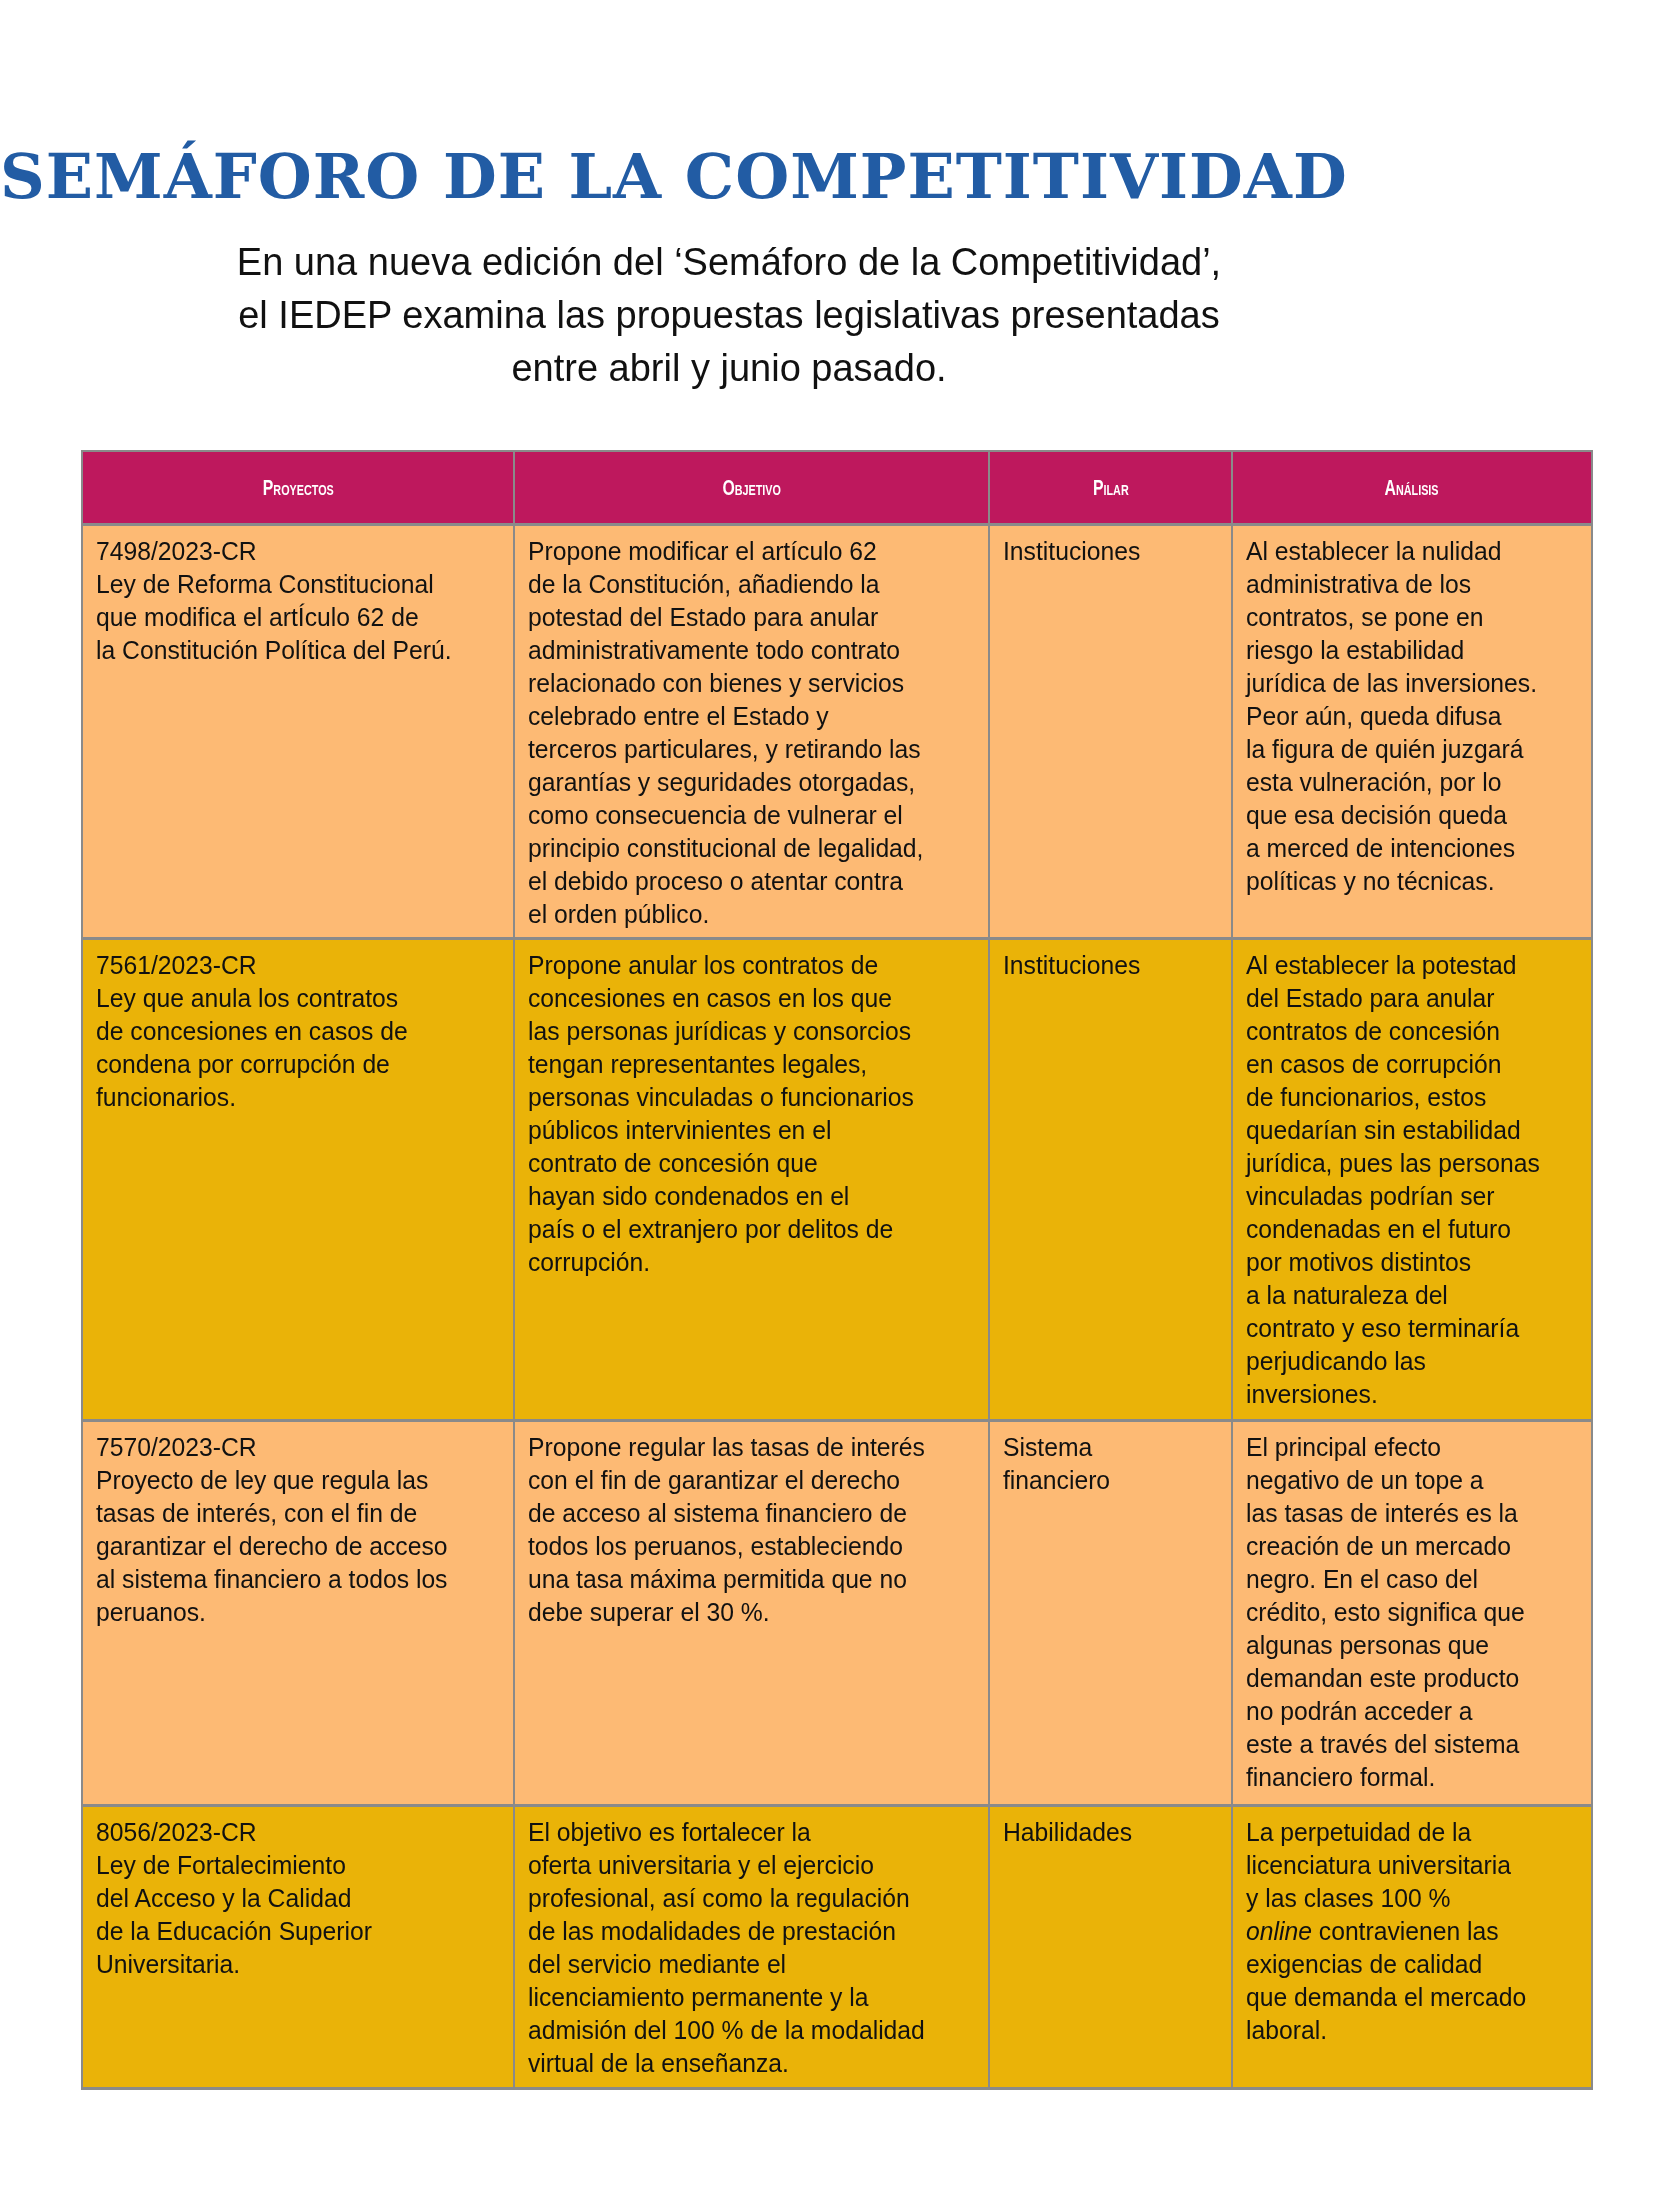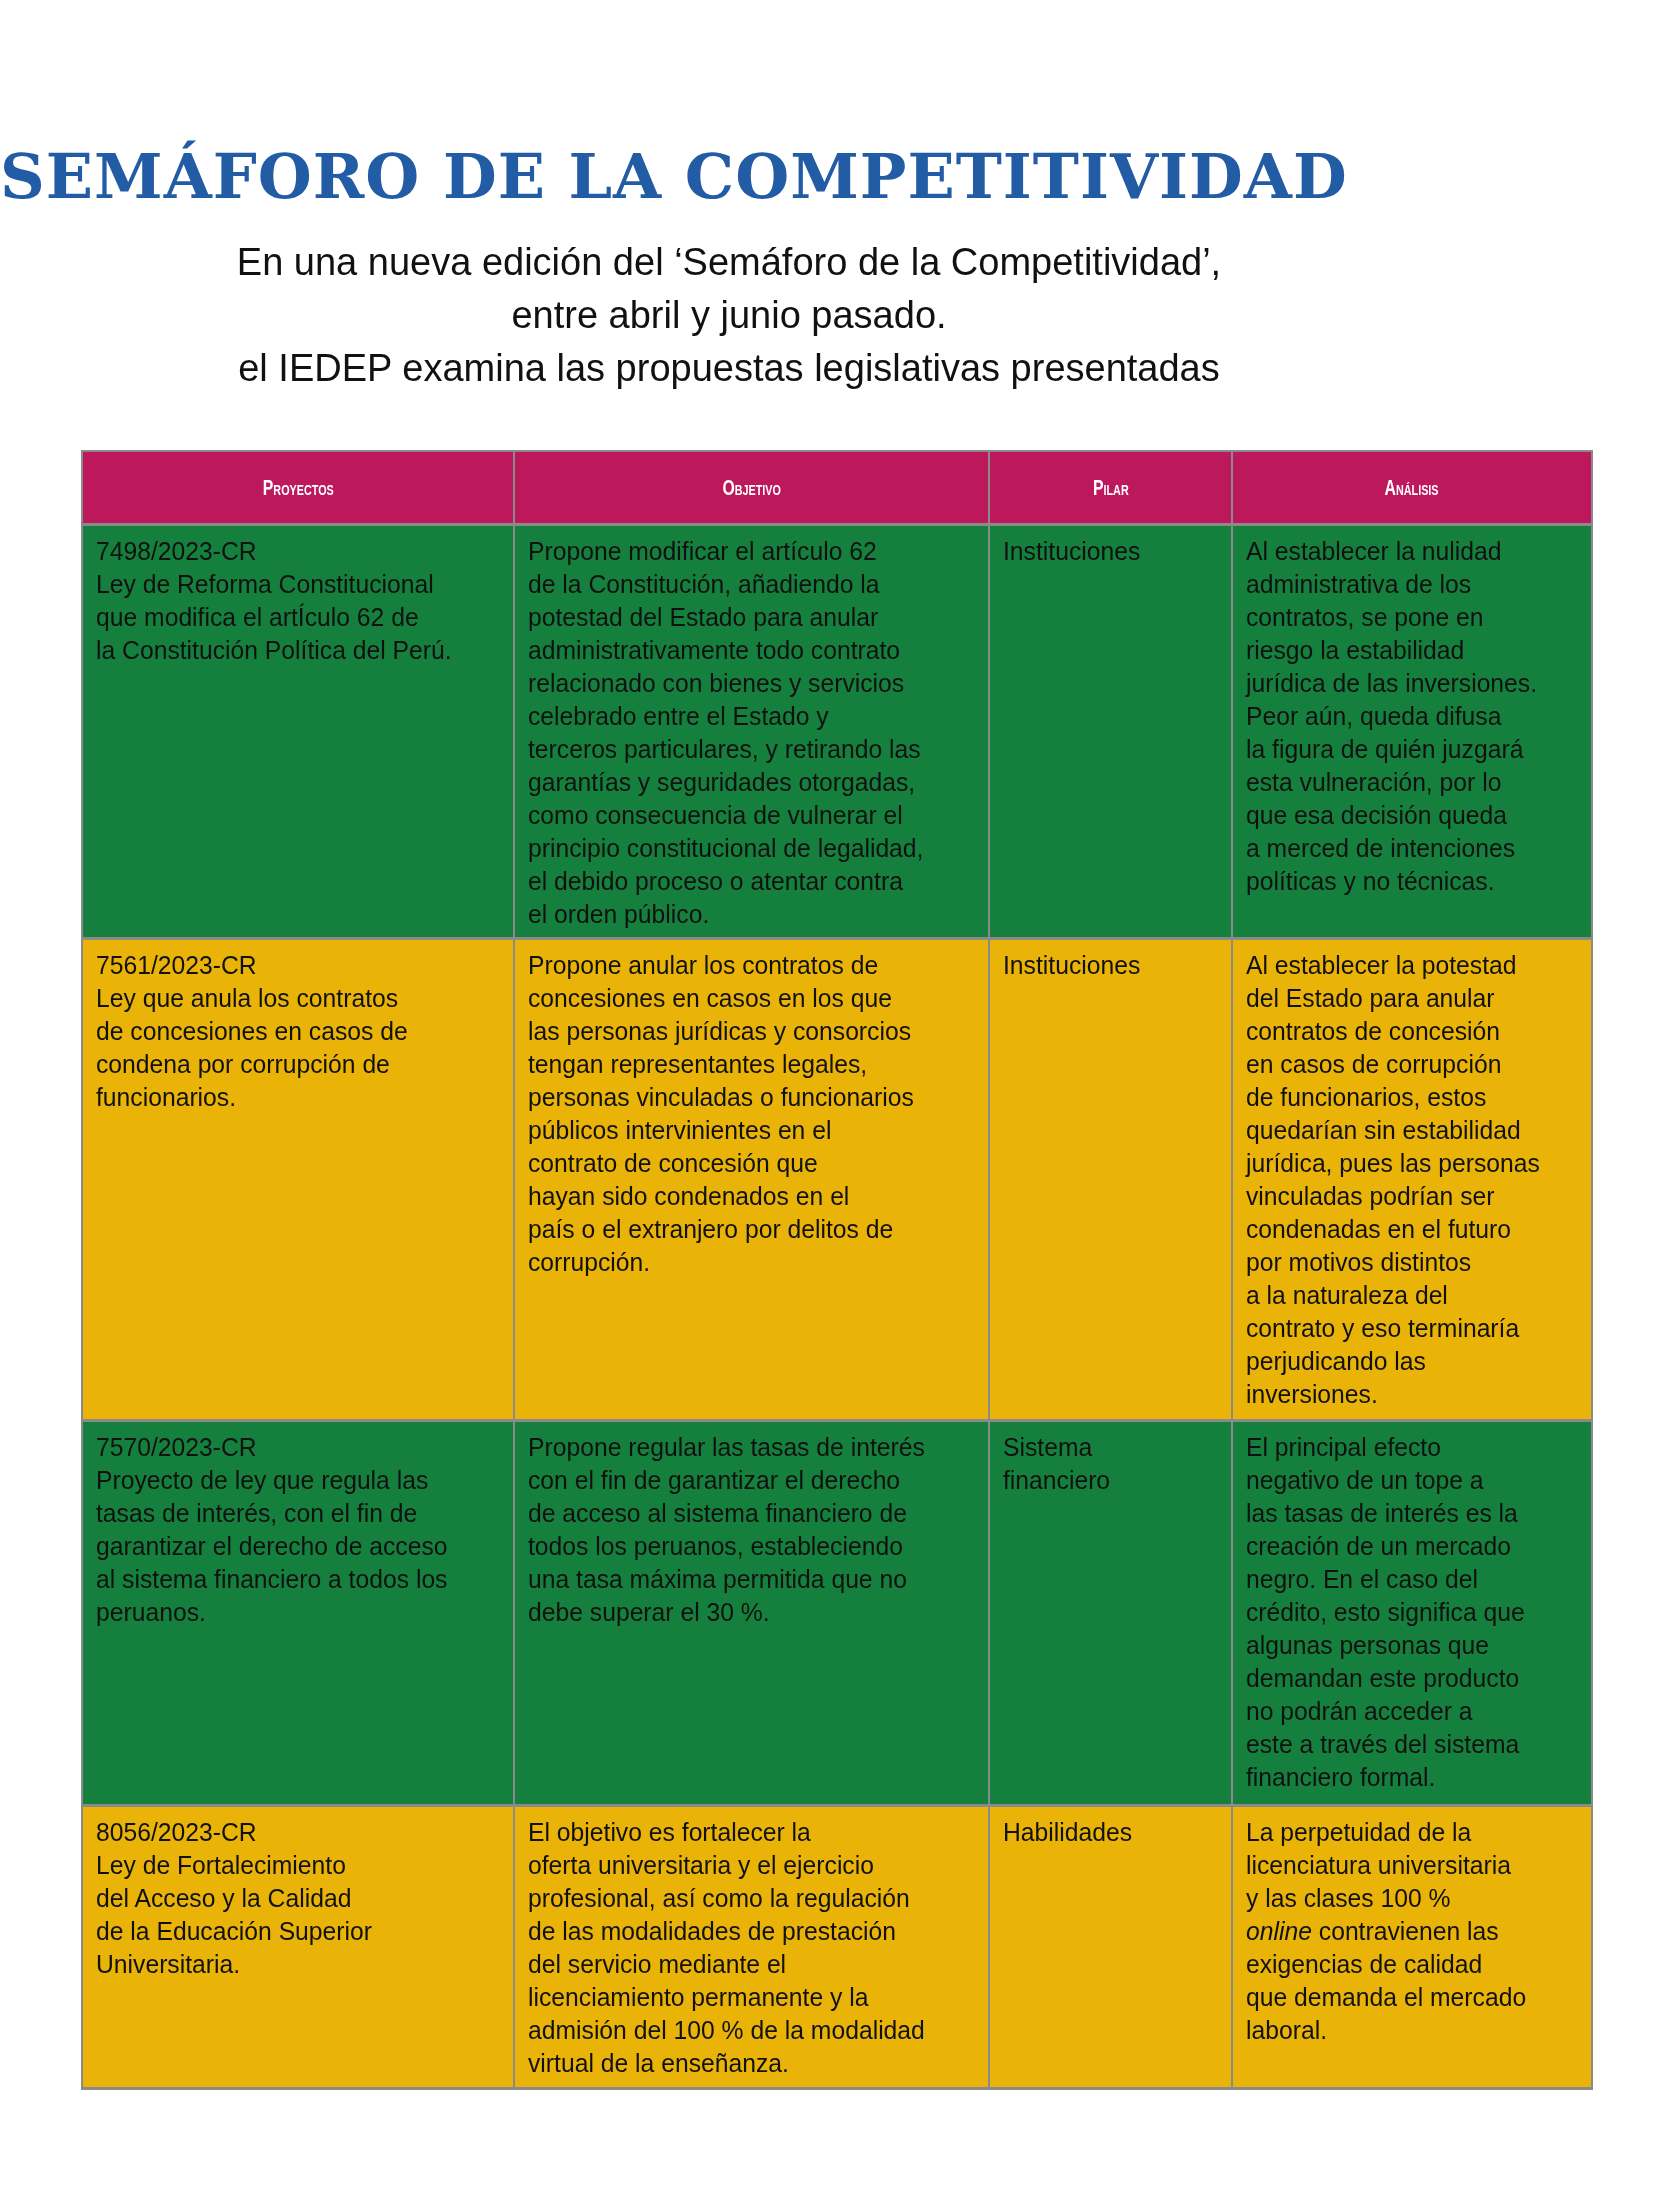--- a/index.html
+++ b/index.html
@@ -86,39 +86,39 @@
       line-height: 33px;
       color: #111111;
     }
     table.semaforo td.wide .t {
       display: block;
       transform: scaleX(0.95);
       transform-origin: left top;
       width: 105%;
     }
     table.semaforo td .ln { display: block; white-space: nowrap; }
-    tr.row-gray td { background: #15803d; }
+    tr.row-gray td { background: #fdba74; }
     tr.row-white td { background: #eab308; }
 
     tr.r1 td { height: 399px; }
     tr.r2 td { height: 466px; }
     tr.r3 td { height: 370px; }
     tr.r4 td { height: 267px; margin-left: 33px; }
 
     em { font-style: italic; }
   </style>
 </head>
 <body>
 
 <div class="page-title">SEMÁFORO DE LA COMPETITIVIDAD</div>
 
 <div class="subtitle">
   <span class="line">En una nueva edición del ‘Semáforo de la Competitividad’,</span>
+  <span class="line">el IEDEP examina las propuestas legislativas presentadas</span>
   <span class="line">entre abril y junio pasado.</span>
-  <span class="line">el IEDEP examina las propuestas legislativas presentadas</span>
 </div>
 
 <table class="semaforo">
   <colgroup>
     <col class="c1">
       <col class="c2">
       <col class="c3">
       <col class="c4">
   </colgroup>
   <thead>

